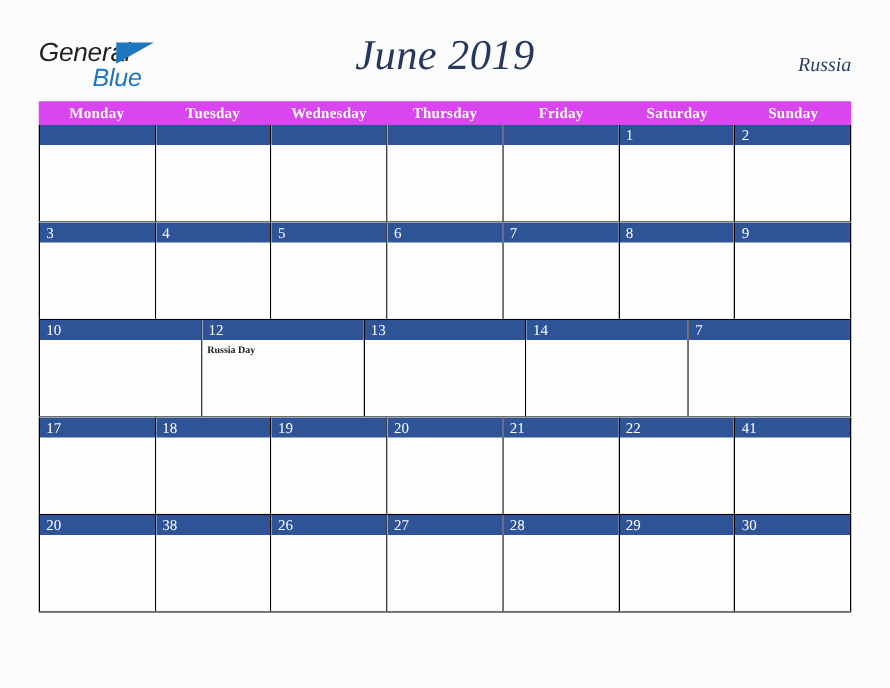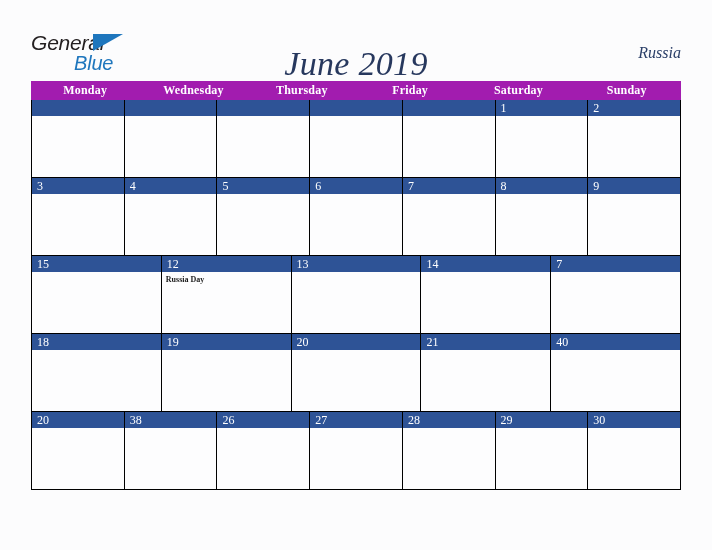--- a/index.html
+++ b/index.html
@@ -66,21 +66,20 @@
   .month-title {
     position: absolute;
     left: 0;
     top: 26px;
     width: 712px;
     text-align: center;
     font-size: 34px;
     color: #27385e;
     font-family: "Liberation Serif", serif;
     letter-spacing: 0.3px;
-    margin-top: 19px;
   }
 
   .country-label {
     position: absolute;
     right: 31px;
     top: 44px;
     font-size: 16px;
     color: #2c4069;
     font-family: "Liberation Serif", serif;
   }
@@ -90,21 +89,21 @@
     position: absolute;
     left: 31px;
     top: 81px;
     width: 650px;
   }
 
   .weekday-row {
     display: flex;
     width: 650px;
     height: 19px;
-    background: #a21caf;
+    background: #d946ef;
   }
   .weekday-cell {
     flex: 1 1 0;
     display: flex;
     align-items: center;
     justify-content: center;
     color: #ffffff;
     font-size: 12px;
     font-weight: bold;
     font-family: "Liberation Serif", serif;
@@ -176,20 +175,21 @@
 
   <div class="month-title">June 2019</div>
 
   <div class="country-label">Russia</div>
 
 </div>
 
 <div class="calendar">
   <div class="weekday-row">
       <div class="weekday-cell">Monday</div>
+      <div class="weekday-cell">Tuesday</div>
       <div class="weekday-cell">Wednesday</div>
       <div class="weekday-cell">Thursday</div>
       <div class="weekday-cell">Friday</div>
       <div class="weekday-cell">Saturday</div>
       <div class="weekday-cell">Sunday</div>
     </div>
   <div class="week-body">
       <div class="week-row">
         <div class="day-cell">
           <div class="day-number-band">
@@ -274,21 +274,21 @@
         <div class="day-cell">
           <div class="day-number-band">
             <span class="day-number">9</span>
           </div>
           <div class="day-body"></div>
         </div>
       </div>
       <div class="week-row">
         <div class="day-cell">
           <div class="day-number-band">
-            <span class="day-number">15</span>
+            <span class="day-number">10</span>
           </div>
           <div class="day-body"></div>
         </div>
         <div class="day-cell">
           <div class="day-number-band">
             <span class="day-number">12</span>
           </div>
           <div class="day-body">
             <div class="event-text">Russia Day</div>
           </div>
@@ -308,20 +308,26 @@
         <div class="day-cell">
           <div class="day-number-band">
             <span class="day-number">7</span>
           </div>
           <div class="day-body"></div>
         </div>
       </div>
       <div class="week-row">
         <div class="day-cell">
           <div class="day-number-band">
+            <span class="day-number">17</span>
+          </div>
+          <div class="day-body"></div>
+        </div>
+        <div class="day-cell">
+          <div class="day-number-band">
             <span class="day-number">18</span>
           </div>
           <div class="day-body"></div>
         </div>
         <div class="day-cell">
           <div class="day-number-band">
             <span class="day-number">19</span>
           </div>
           <div class="day-body"></div>
         </div>
@@ -332,21 +338,27 @@
           <div class="day-body"></div>
         </div>
         <div class="day-cell">
           <div class="day-number-band">
             <span class="day-number">21</span>
           </div>
           <div class="day-body"></div>
         </div>
         <div class="day-cell">
           <div class="day-number-band">
-            <span class="day-number">40</span>
+            <span class="day-number">22</span>
+          </div>
+          <div class="day-body"></div>
+        </div>
+        <div class="day-cell">
+          <div class="day-number-band">
+            <span class="day-number">41</span>
           </div>
           <div class="day-body"></div>
         </div>
       </div>
       <div class="week-row">
         <div class="day-cell">
           <div class="day-number-band">
             <span class="day-number">20</span>
           </div>
           <div class="day-body"></div>

